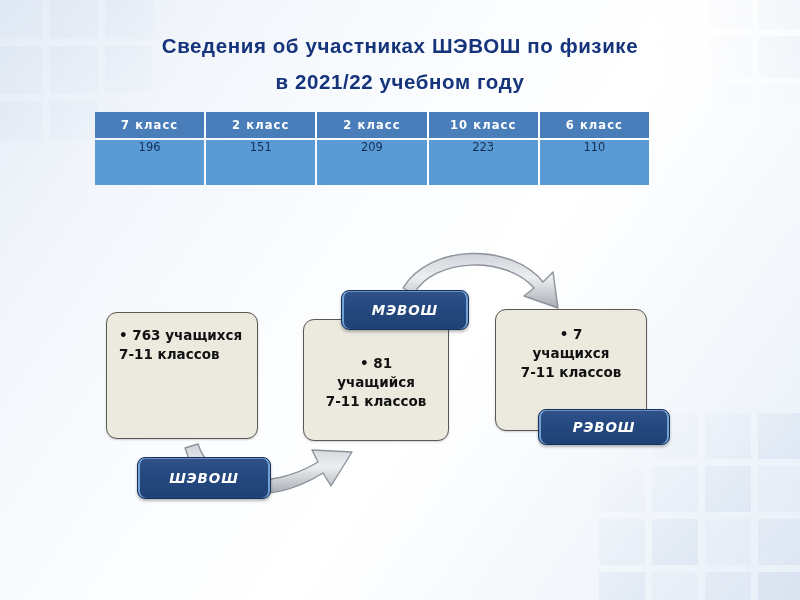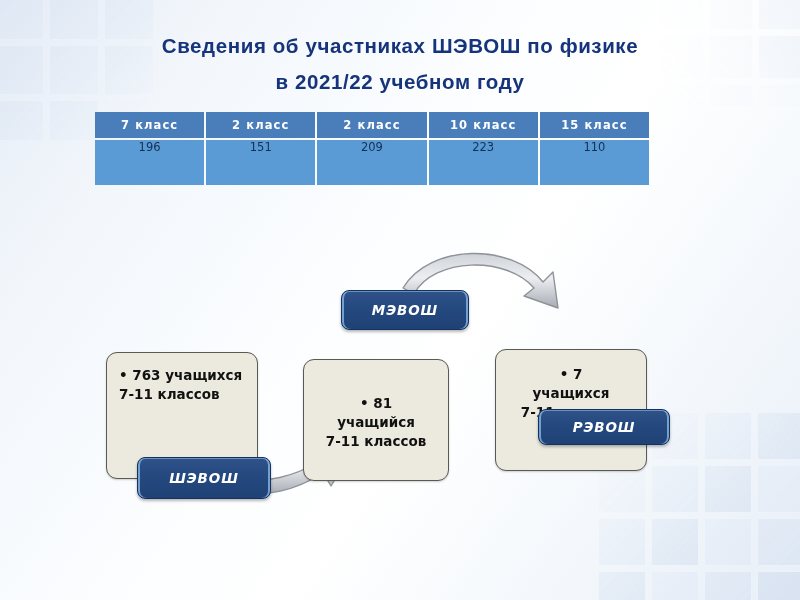--- a/index.html
+++ b/index.html
@@ -107,21 +107,20 @@
     background: #eceadf;
     border: 1.3px solid #5a5a52;
     border-radius: 11px;
     color: #111111;
     font-weight: bold;
     font-size: 13.5px;
     line-height: 19px;
     font-family: "DejaVu Sans", sans-serif;
     box-shadow: 0 1px 2px rgba(0,0,0,0.18);
     white-space: pre-line;
-    margin-top: 40px;
   }
   #panel-shevosh {
     left: 106px; top: 312px; width: 152px; height: 127px;
     padding: 13px 8px 0 12px;
     text-align: left;
   }
   #panel-mevosh {
     left: 303px; top: 319px; width: 146px; height: 122px;
     padding: 34px 8px 0 8px;
     text-align: center;
@@ -205,21 +204,21 @@
   <div id="title">Сведения об участниках ШЭВОШ по физике
 в 2021/22 учебном году</div>
 
   <table id="data-table">
     <thead>
       <tr>
         <th>7 класс</th>
         <th>2 класс</th>
         <th>2 класс</th>
         <th>10 класс</th>
-        <th>15 класс</th>
+        <th>6 класс</th>
       </tr>
     </thead>
     <tbody>
       <tr>
         <td>196</td>
         <td>151</td>
         <td>209</td>
         <td>223</td>
         <td>110</td>
       </tr>

